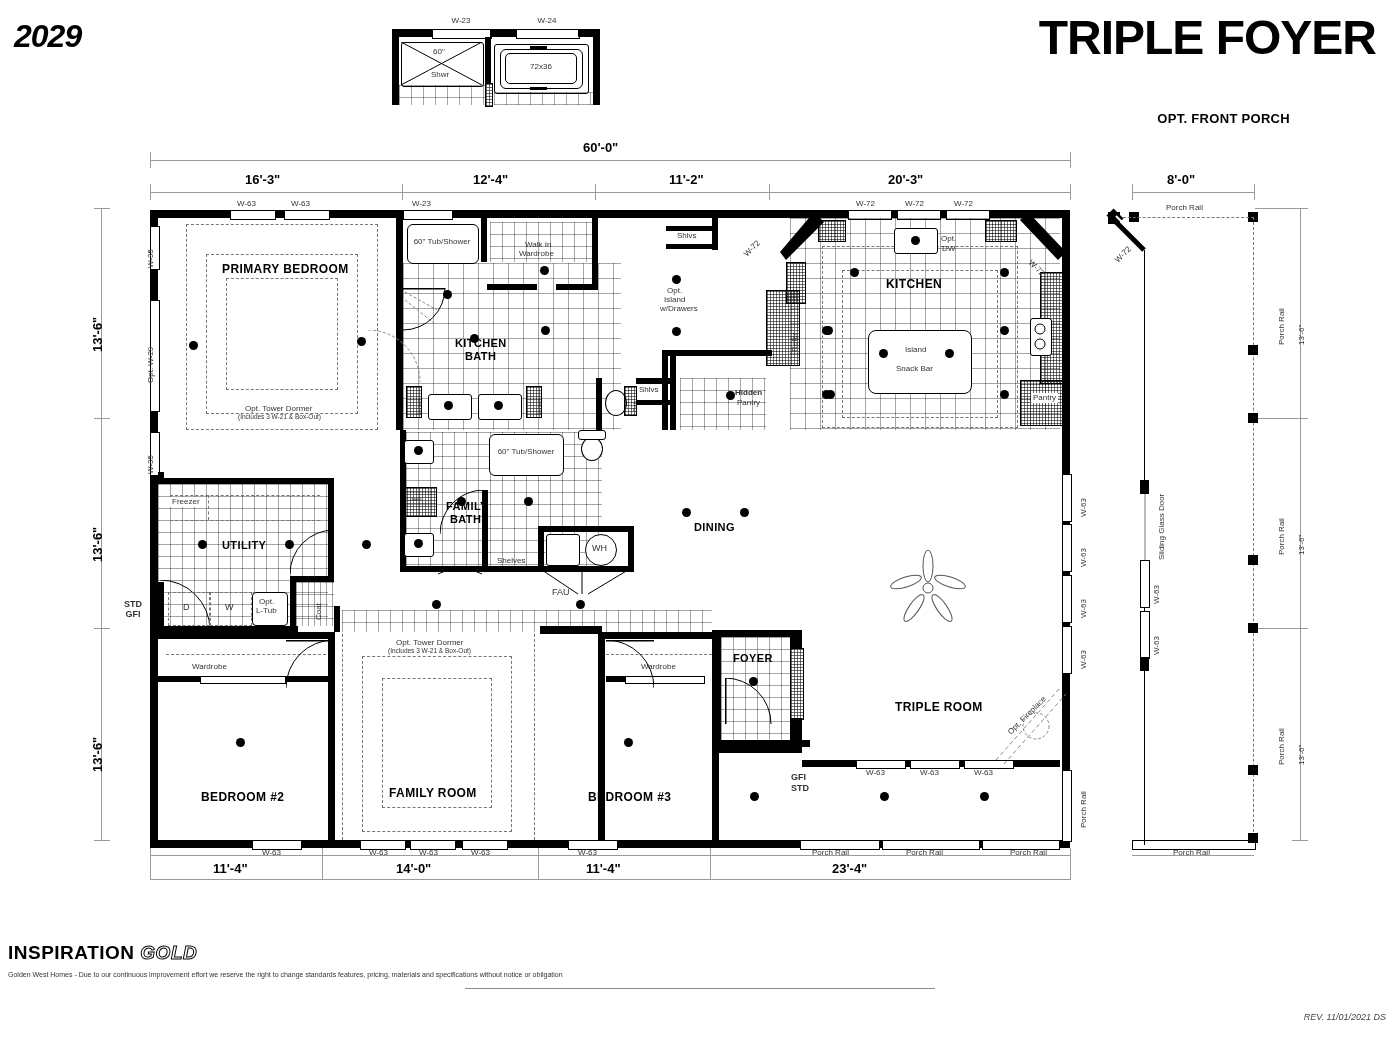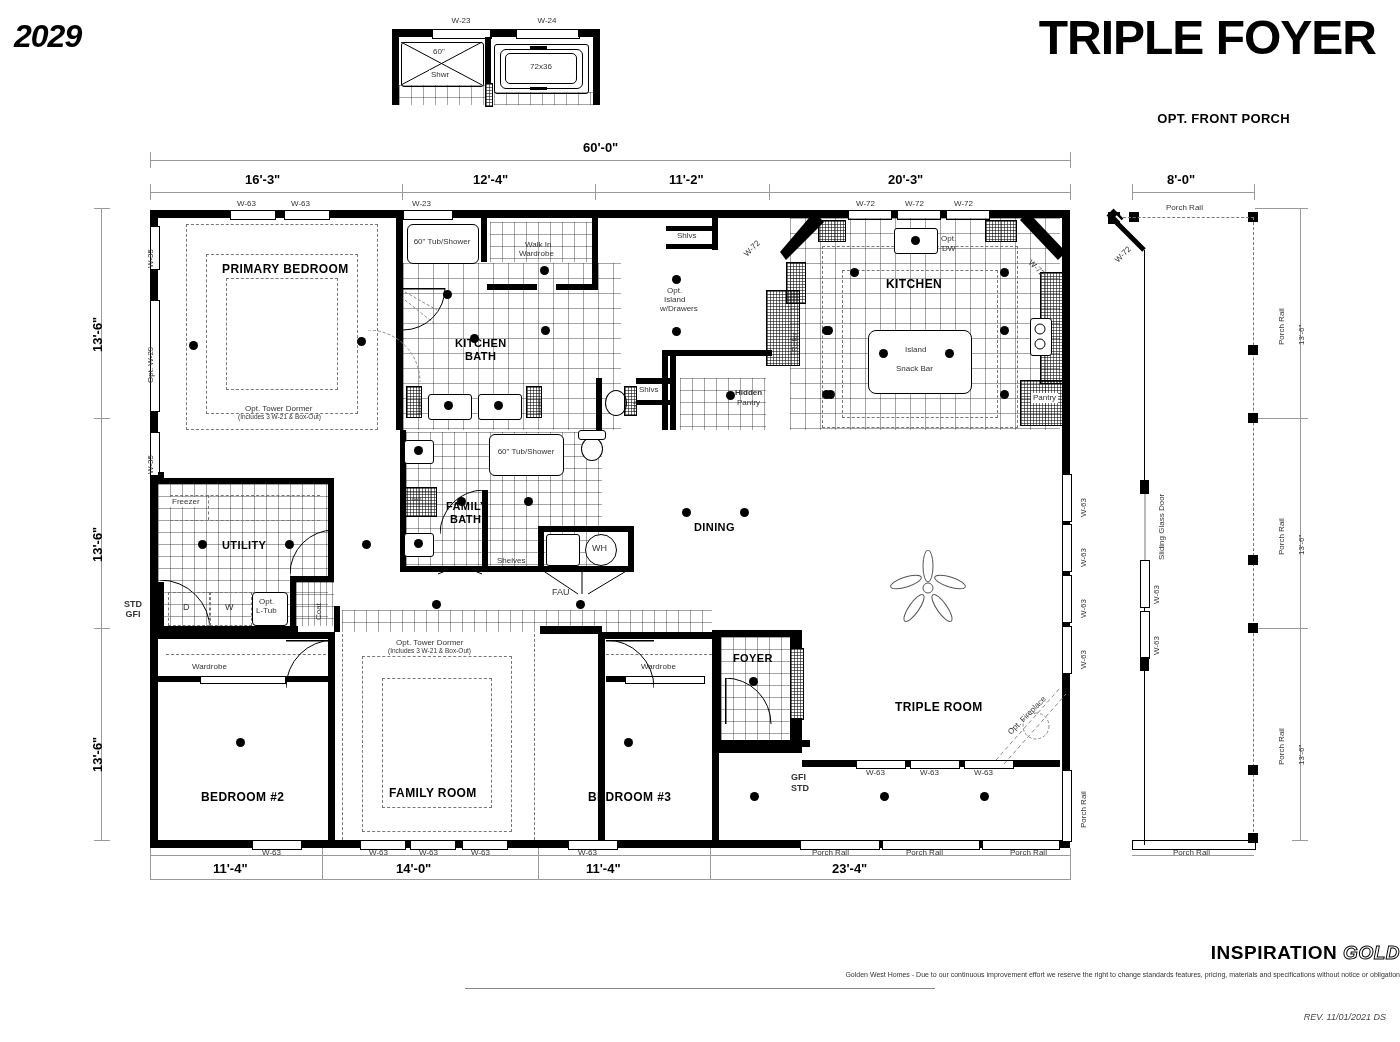--- a/index.html
+++ b/index.html
@@ -32,21 +32,21 @@
   .lbl{position:absolute;white-space:nowrap;font-size:8px;color:#333;line-height:1.05;text-align:center;}
   .lbl.bx{background:#fff;padding:1px 2px;}
   .room{position:absolute;white-space:nowrap;font-weight:bold;font-size:12px;letter-spacing:.4px;}
   .room.sm{font-size:11px;}
   .vtxt{position:absolute;font-size:8px;color:#333;transform-origin:0 0;white-space:nowrap;}
   .dim{position:absolute;font-weight:bold;font-size:13px;white-space:nowrap;}
   .dim.v{transform-origin:0 0;transform:rotate(-90deg);}
   .fixbox{position:absolute;border:1px solid #000;background:#fff;border-radius:3px;}
 
   
-  .foot{position:absolute;left:8px;right:0;top:942px;text-align:right;}
+  .foot{position:absolute;left:8px;right:0;top:942px;text-align:left;}
   .f1{font-size:19px;font-weight:bold;letter-spacing:.5px;}
   .f1 .gold{font-style:italic;font-weight:bold;color:#fff;-webkit-text-stroke:1px #000;}
   .f2{font-size:21px;font-weight:bold;margin-top:1px;}
   .f3{font-size:14px;font-weight:bold;margin-top:3px;}
   .f4{font-size:7px;color:#333;margin-top:7px;}
   .frule{position:absolute;left:465px;width:470px;top:988px;height:1px;background:#888;}
 </style>
 </head>
 <body>
 

